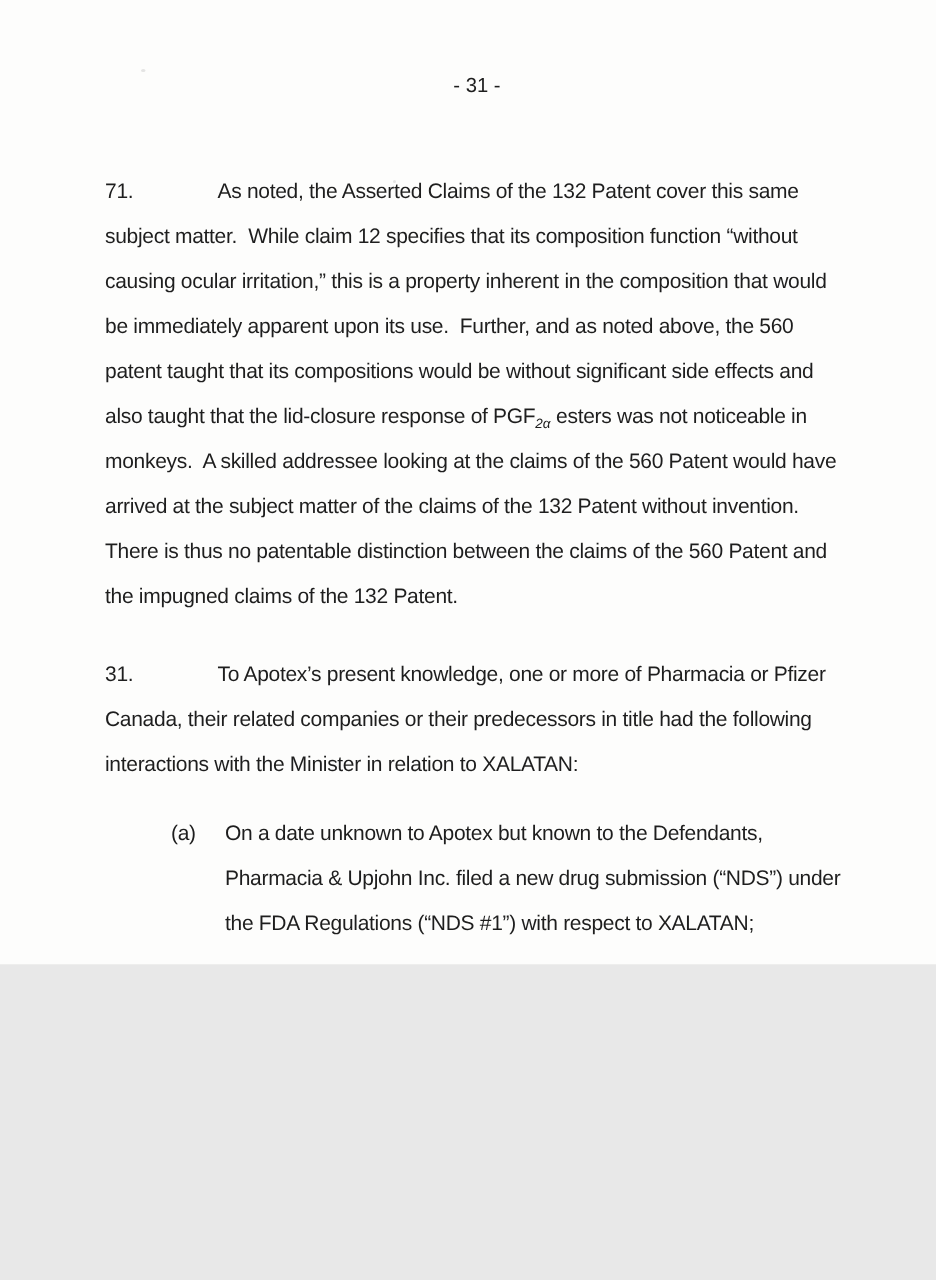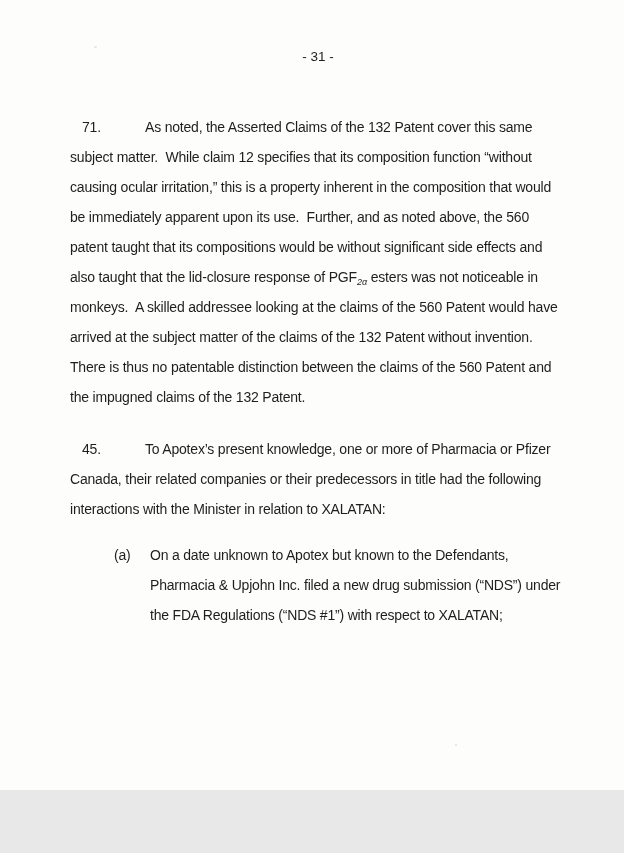--- a/index.html
+++ b/index.html
@@ -4,21 +4,21 @@
 <style>
   * { margin: 0; padding: 0; box-sizing: border-box; }
   html, body { background: #e8e8e8; }
   body {
     font-family: "Liberation Sans", sans-serif;
     -webkit-font-smoothing: antialiased;
   }
   .page {
     position: relative;
     width: 624px;
-    height: 790px;
+    height: 643px;
     background: #fdfdfc;
     color: #1e1e1e;
     padding: 42px 58px 0 70px;
     overflow: hidden;
     font-size: 14px;
     letter-spacing: -0.2px;
     line-height: 30px;
   }
   .page-number {
     text-align: center;
@@ -30,21 +30,21 @@
     white-space: pre-wrap;
     text-align: left;
   }
   .para.plain { margin-bottom: 14px; }
   .para.numbered {
     position: relative;
     text-indent: 75px;
   }
   .para-num {
     position: absolute;
-    left: 12px;
+    left: 0;
     top: 0;
     text-indent: 0;
   }
   .para.numbered.p71 { margin-bottom: 22px; }
   .para.numbered.p72 { margin-bottom: 16px; }
   sub.chem-sub {
     font-size: 9px;
     line-height: 0;
     vertical-align: -3px;
     letter-spacing: 0;
@@ -79,17 +79,17 @@
   <div class="speck s1"></div>
   <div class="speck s2"></div>
   <div class="speck s3"></div>
   <div class="speck s4"></div>
 
   <div class="page-number">- 31 -</div>
 
 
   <p class="para numbered p71"><span class="para-num">71.</span><span>As noted, the Asserted Claims of the 132 Patent cover this same subject matter.  While claim 12 specifies that its composition function “without causing ocular irritation,” this is a property inherent in the composition that would be immediately apparent upon its use.  Further, and as noted above, the 560 patent taught that its compositions would be without significant side effects and also taught that the lid-closure response of PGF</span><sub class="chem-sub">2α</sub><span> esters was not noticeable in monkeys.  A skilled addressee looking at the claims of the 560 Patent would have arrived at the subject matter of the claims of the 132 Patent without invention.  There is thus no patentable distinction between the claims of the 560 Patent and the impugned claims of the 132 Patent.</span></p>
 
-  <p class="para numbered p72"><span class="para-num">45.</span><span>To Apotex’s present knowledge, one or more of Pharmacia or Pfizer Canada, their related companies or their predecessors in title had the following interactions with the Minister in relation to XALATAN:</span></p>
+  <p class="para numbered p72"><span class="para-num">31.</span><span>To Apotex’s present knowledge, one or more of Pharmacia or Pfizer Canada, their related companies or their predecessors in title had the following interactions with the Minister in relation to XALATAN:</span></p>
 
   <div class="list-item"><span class="list-marker">(a)</span><span class="list-text">On a date unknown to Apotex but known to the Defendants, Pharmacia &amp; Upjohn Inc. filed a new drug submission (“NDS”) under the FDA Regulations (“NDS #1”) with respect to XALATAN;</span></div>
 
 </div>
 
 </body></html>

